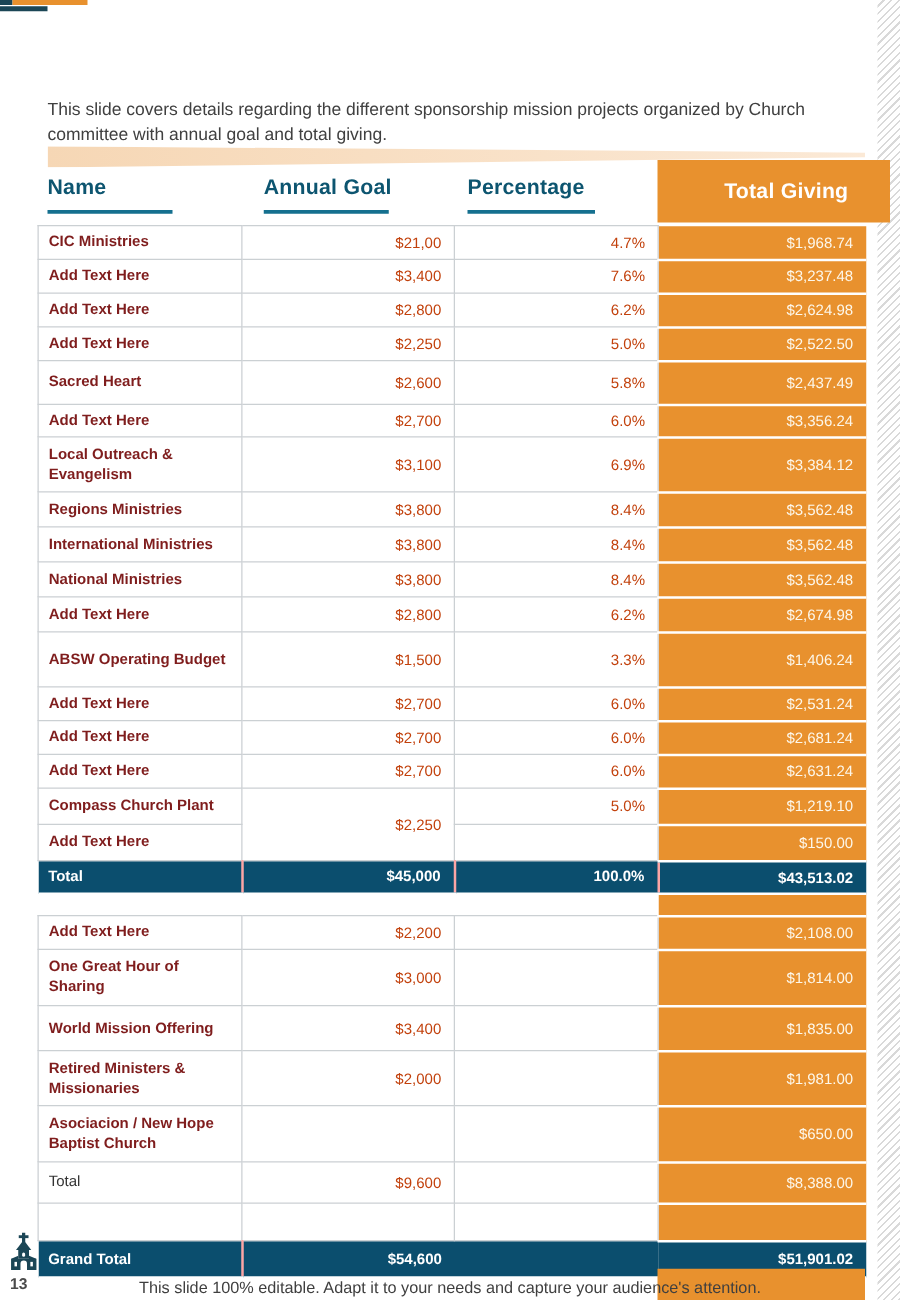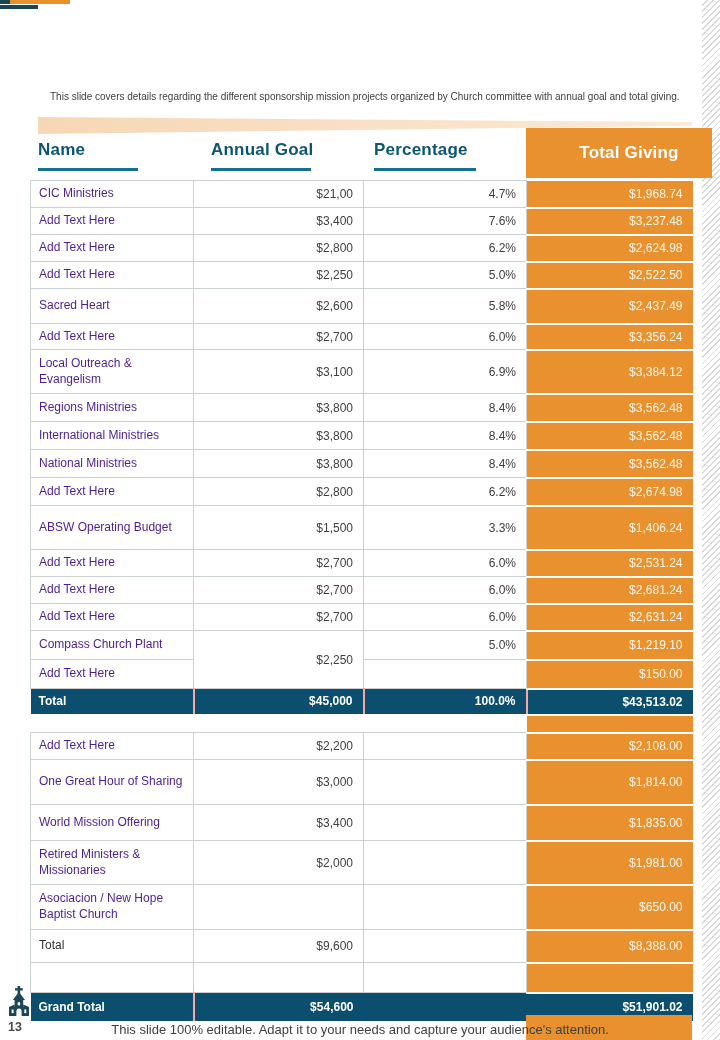--- a/index.html
+++ b/index.html
@@ -15,22 +15,22 @@
   
   .hatch {
     position:absolute; right:0; top:0; width:18px; height:1040px;
     background:repeating-linear-gradient(135deg,#ffffff 0px,#ffffff 3px,#d9d9d9 3px,#d9d9d9 4.3px);
   }
   .title {
     position:absolute; left:38px; top:33px; margin:0; width:640px;
     font-size:24px; font-weight:bold; color:#1d1d1d; letter-spacing:-0.2px;
   }
   .subtitle {
-    position:absolute; left:38px; top:78px; margin:12px; width:650px;
-    font-size:10px; line-height:1.4; color:#404040;
+    position:absolute; left:38px; top:78px; margin:0; width:650px;
+    font-size:14px; line-height:1.4; color:#404040;
   }
   .wedge {
     position:absolute; left:38px; top:117px; width:654px; height:17px;
     background:linear-gradient(to right,#f6d7b5,#fbe9d6);
     clip-path:polygon(0 0, 100% 30%, 100% 52%, 0 100%);
   }
   .col-hdr { position:absolute; top:140px; }
   .hdr-text { font-size:17px; font-weight:bold; color:#0d5570; letter-spacing:0.2px; }
   .hdr-rule { position:absolute; top:168px; height:3px; background:#15708f; }
   .rule-name { left:38px;  width:100px; }
@@ -40,23 +40,23 @@
     position:absolute; left:526px; top:128px; width:166px; height:50px;
     background:#e8912e; color:#ffffff; font-size:17px; font-weight:bold;
     text-align:center; line-height:50px; letter-spacing:0.2px; z-index:1;padding-left:20px;
   }
   
   .tbl {
     position:absolute; left:30px; top:180px; width:662px;
     border-collapse:collapse; table-layout:fixed; font-size:12px;
   }
   .tbl td { padding:0; vertical-align:middle; }
-  td.n { border:1px solid #cbd0d3; font-weight:normal; color:#4c1d95;
+  td.n { border:1px solid #cbd0d3; font-weight:bold; color:#7f1d1d;
          padding:3px 4px 3px 8px; text-align:left; line-height:1.3; }
-  td.g, td.p { border:1px solid #cbd0d3; color:#404040; text-align:right; padding-right:10px; }
+  td.g, td.p { border:1px solid #cbd0d3; color:#c2410c; text-align:right; padding-right:10px; }
   td.t { background:#e8912e; color:#fdf7ea; text-align:right; padding-right:10px;
          border:none; border-bottom:2px solid #ffffff; }
   tr.teal td { background:#0b4e6e; color:#ffffff; font-weight:bold;
                border:none; border-top:1px solid #ffffff; border-bottom:2px solid #ffffff; }
   tr.teal td.mid { border-left:2px solid #fca5a5; }
   tr.teal td.t2 { text-align:right; padding-right:10px; }
   tr.teal td.n2 { text-align:left; padding-left:8px; }
   td.void { border:none; background:#ffffff; }
   td.plainTotal { font-weight:normal; color:#333333; }
   .orange-tail { position:absolute; left:526px; top:1015px; width:166px; height:25px; background:#e8912e; }

